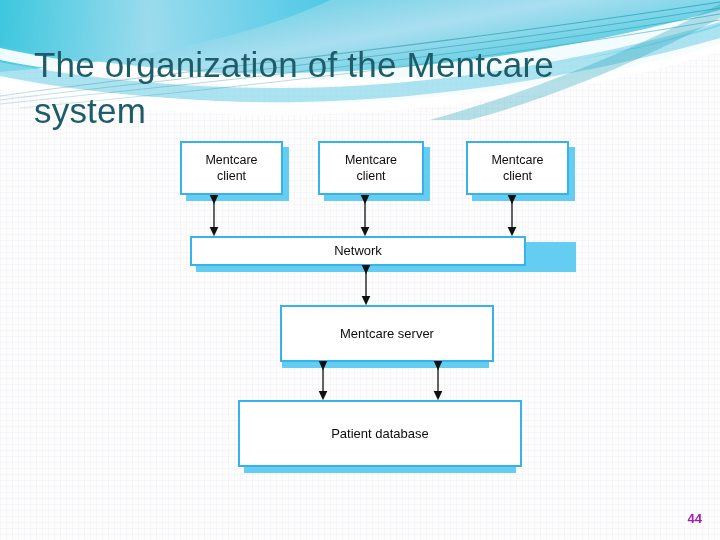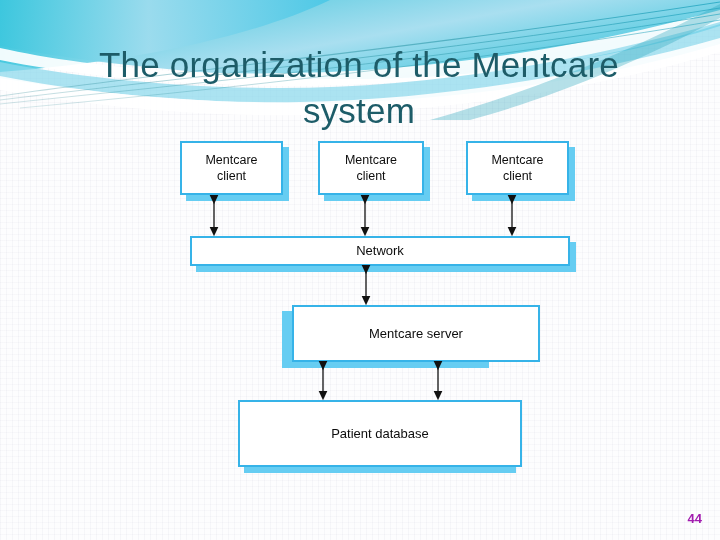--- a/index.html
+++ b/index.html
@@ -32,21 +32,20 @@
   }
 
   
   #title{
     position:absolute;left:34px;top:42px;width:650px;
     font-size:35px;line-height:46px;
     color:#1d5c68;
     letter-spacing:.2px;
     font-weight:400;
     white-space:pre-wrap;
-    text-align:center;
   }
 
   
   #diagram{position:absolute;left:0;top:0;width:720px;height:540px;padding-left:32px;}
 
   .node{
     position:absolute;
     background:#ffffff;
     border:2px solid #36b3e8;
     box-sizing:border-box;
@@ -143,25 +142,25 @@
       </div>
     </div>
 
     <div class="node small" style="left:466px;top:141px;width:103px;height:54px;">
       <div>
         <span>Mentcare</span><br>
         <span>client</span>
       </div>
     </div>
 
-    <div class="node" style="left:190px;top:236px;width:380px;height:30px;">
+    <div class="node" style="left:190px;top:236px;width:336px;height:30px;">
       <span>Network</span>
     </div>
 
-    <div class="node" style="left:292px;top:305px;width:248px;height:57px;">
+    <div class="node" style="left:280px;top:305px;width:214px;height:57px;">
       <span>Mentcare server</span>
     </div>
 
     <div class="node" style="left:238px;top:400px;width:284px;height:67px;">
       <span>Patient database</span>
     </div>
 
     <svg class="arrow" style="left:0;top:0;width:720px;height:540px;" viewBox="0 0 720 540">
       <defs>
         <marker id="ah" markerWidth="8" markerHeight="8" refX="4" refY="4" orient="auto">

